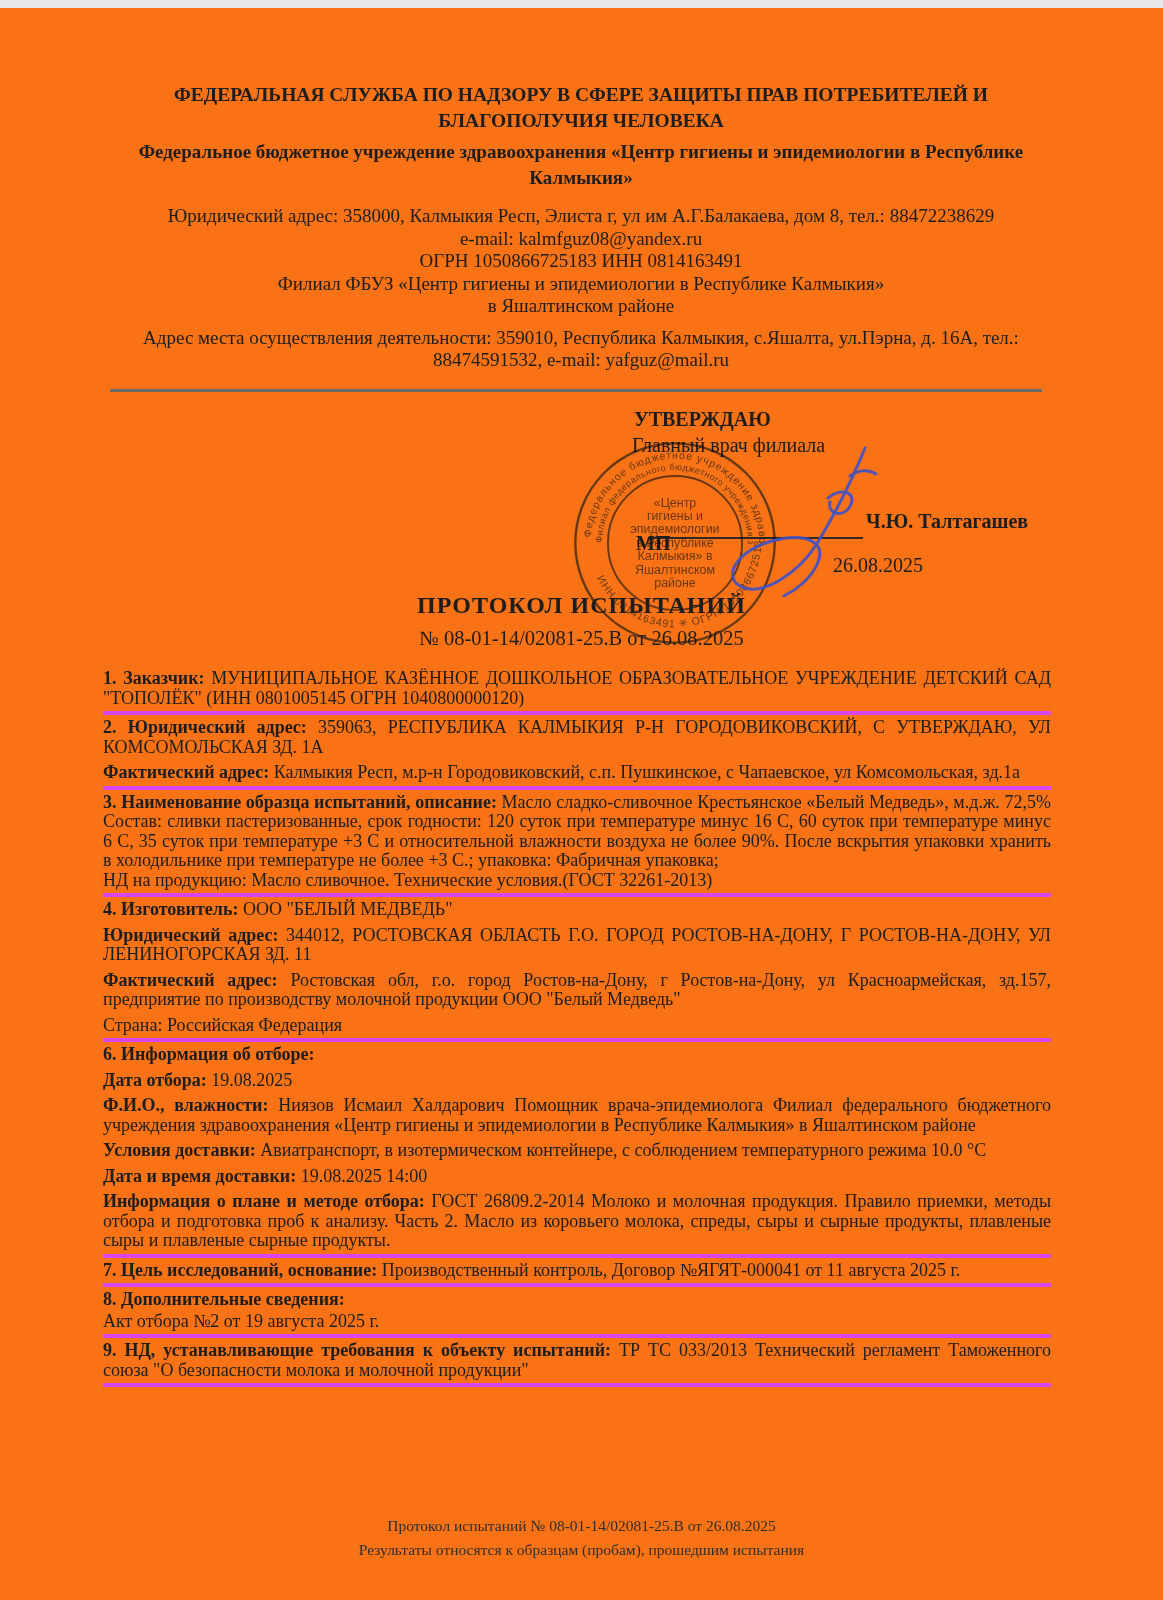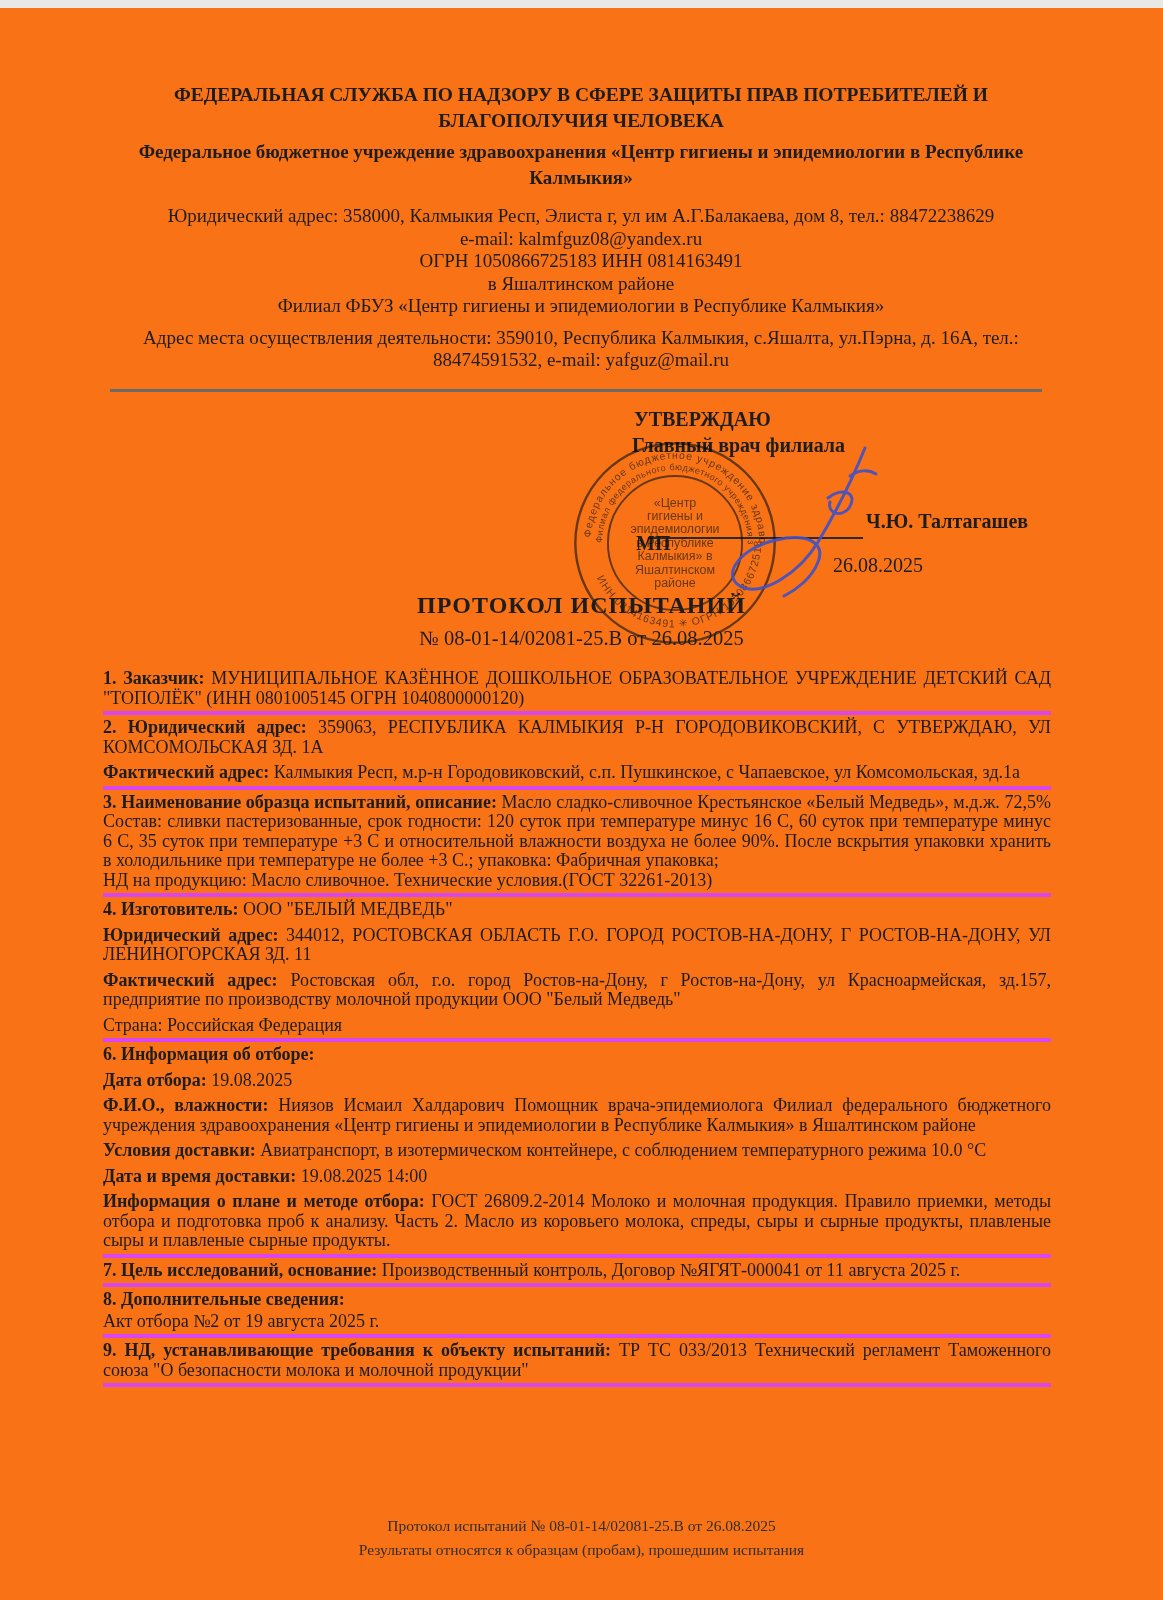--- a/index.html
+++ b/index.html
@@ -14,21 +14,21 @@
   }
   .center{text-align:center;}
   .abs{position:absolute;}
   .hdr-agency{top:74px;left:106px;width:950px;font-weight:bold;font-size:19.5px;line-height:26px;}
   .hdr-org{top:131px;left:106px;width:950px;font-weight:bold;font-size:19px;line-height:26px;}
   .addr{top:197px;left:106px;width:950px;font-size:19px;line-height:22.5px;}
   .addr .line{white-space:normal;}
   .addr .activity{margin-top:9px;}
   .top-divider{top:381px;left:110px;width:932px;height:3px;background:#6a6a68;}
   .approve{top:400px;left:634px;font-weight:bold;font-size:20px;}
-  .role{top:426px;left:632px;font-weight:bold;font-size:20px;}
+  .role{top:426px;left:632px;font-weight:normal;font-size:20px;}
   .mp{top:524px;left:636px;font-weight:bold;font-size:20px;}
   .sig-name{top:502px;left:866px;font-weight:bold;font-size:20px;}
   .sig-date{top:546px;left:833px;font-size:20px;}
   .sig-line{top:529px;left:648px;width:215px;height:0;border-top:2px solid #2a2a2a;}
   .stamp{top:420px;left:560px;width:230px;height:230px;opacity:.82;mix-blend-mode:multiply;}
   .signature{top:428px;left:700px;width:200px;height:168px;opacity:.9;}
   .doc-title{top:584px;left:0;width:1163px;font-weight:bold;font-size:24px;letter-spacing:1px;}
   .doc-number{top:619px;left:0;width:1163px;font-size:20.5px;}
   .sections{top:658px;left:103px;width:948px;font-size:18px;line-height:19.5px;}
   .sec{border-bottom:4px solid #d946ef;padding:3px 0 3px 0;}
@@ -49,22 +49,22 @@
 
 <div class="page">
 
   <div class="abs center hdr-agency">ФЕДЕРАЛЬНАЯ СЛУЖБА ПО НАДЗОРУ В СФЕРЕ ЗАЩИТЫ ПРАВ ПОТРЕБИТЕЛЕЙ И БЛАГОПОЛУЧИЯ ЧЕЛОВЕКА</div>
   <div class="abs center hdr-org">Федеральное бюджетное учреждение здравоохранения «Центр гигиены и эпидемиологии в Республике Калмыкия»</div>
 
   <div class="abs center addr">
     <div class="line">Юридический адрес: 358000, Калмыкия Респ, Элиста г, ул им А.Г.Балакаева, дом 8, тел.: 88472238629</div>
     <div class="line">e-mail: kalmfguz08@yandex.ru</div>
     <div class="line">ОГРН 1050866725183 ИНН 0814163491</div>
+    <div class="line">Филиал ФБУЗ «Центр гигиены и эпидемиологии в Республике Калмыкия»</div>
     <div class="line">в Яшалтинском районе</div>
-    <div class="line">Филиал ФБУЗ «Центр гигиены и эпидемиологии в Республике Калмыкия»</div>
     <div class="line activity">Адрес места осуществления деятельности: 359010, Республика Калмыкия, с.Яшалта, ул.Пэрна, д. 16А, тел.: 88474591532, e-mail: yafguz@mail.ru</div>
   </div>
 
   <div class="abs top-divider"></div>
 
   <div class="abs approve">УТВЕРЖДАЮ</div>
   <div class="abs role">Главный врач филиала</div>
   <div class="abs sig-line"></div>
   <div class="abs sig-name">Ч.Ю. Талтагашев</div>
   <div class="abs mp">МП</div>

